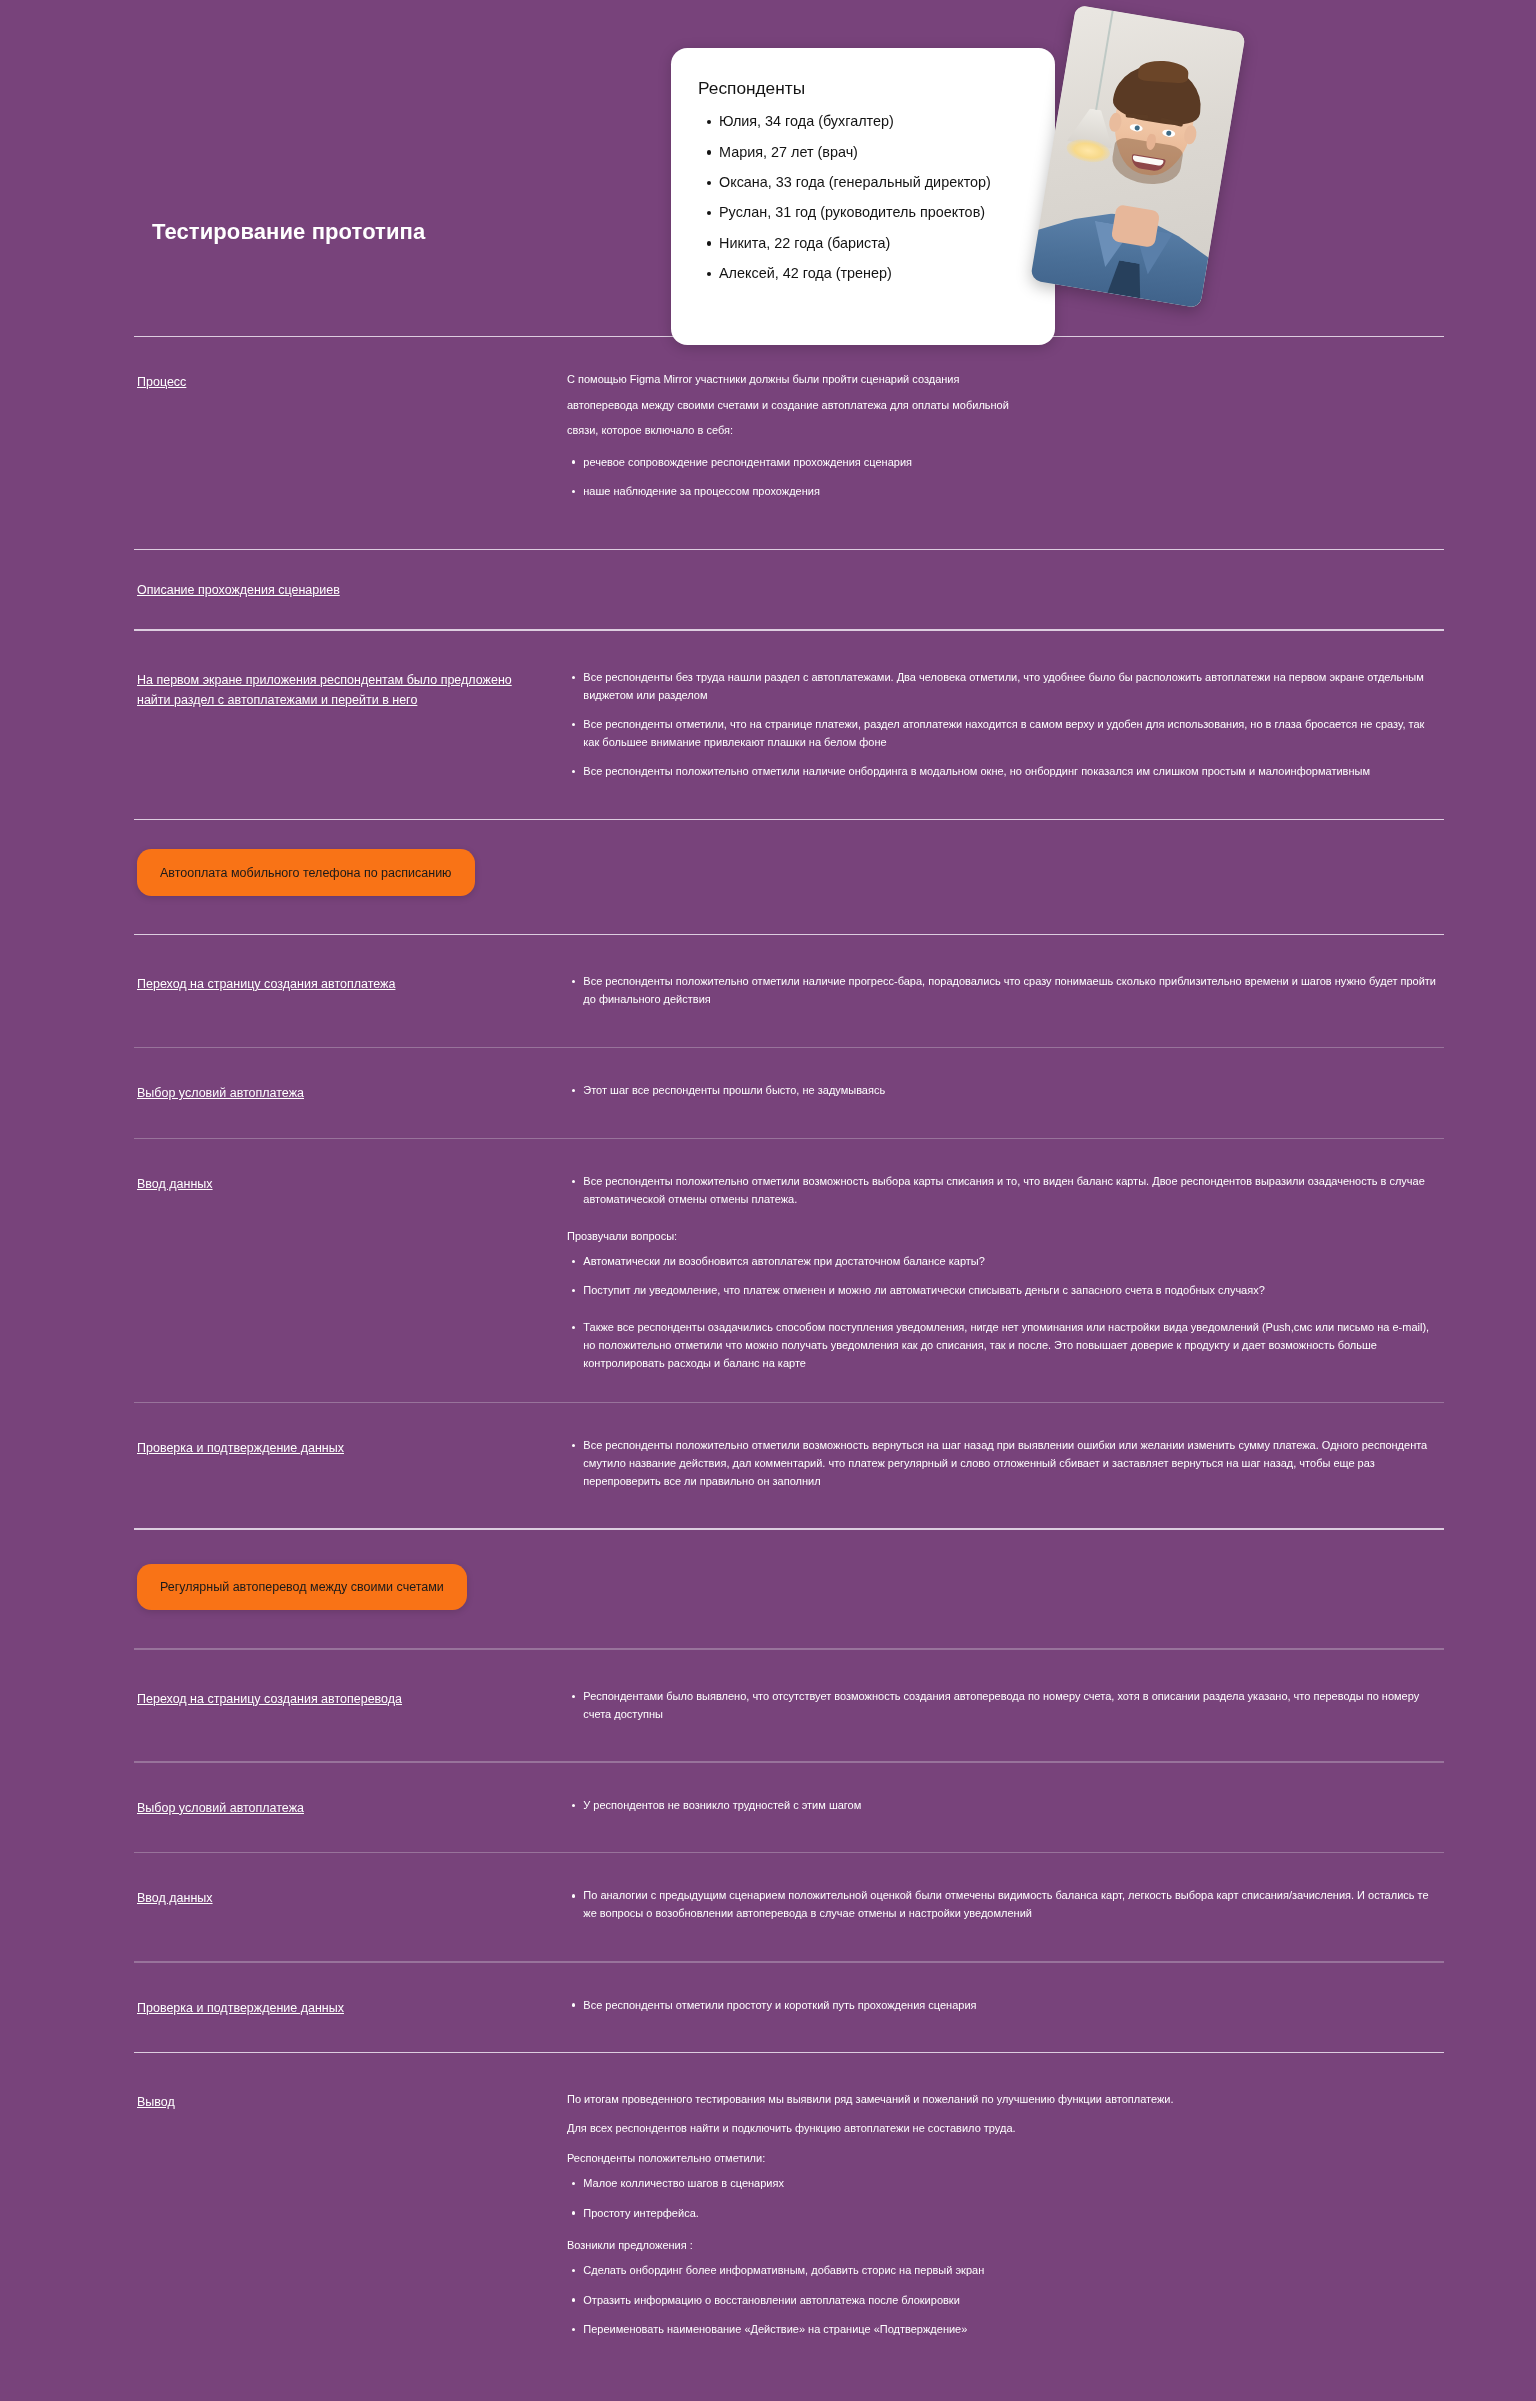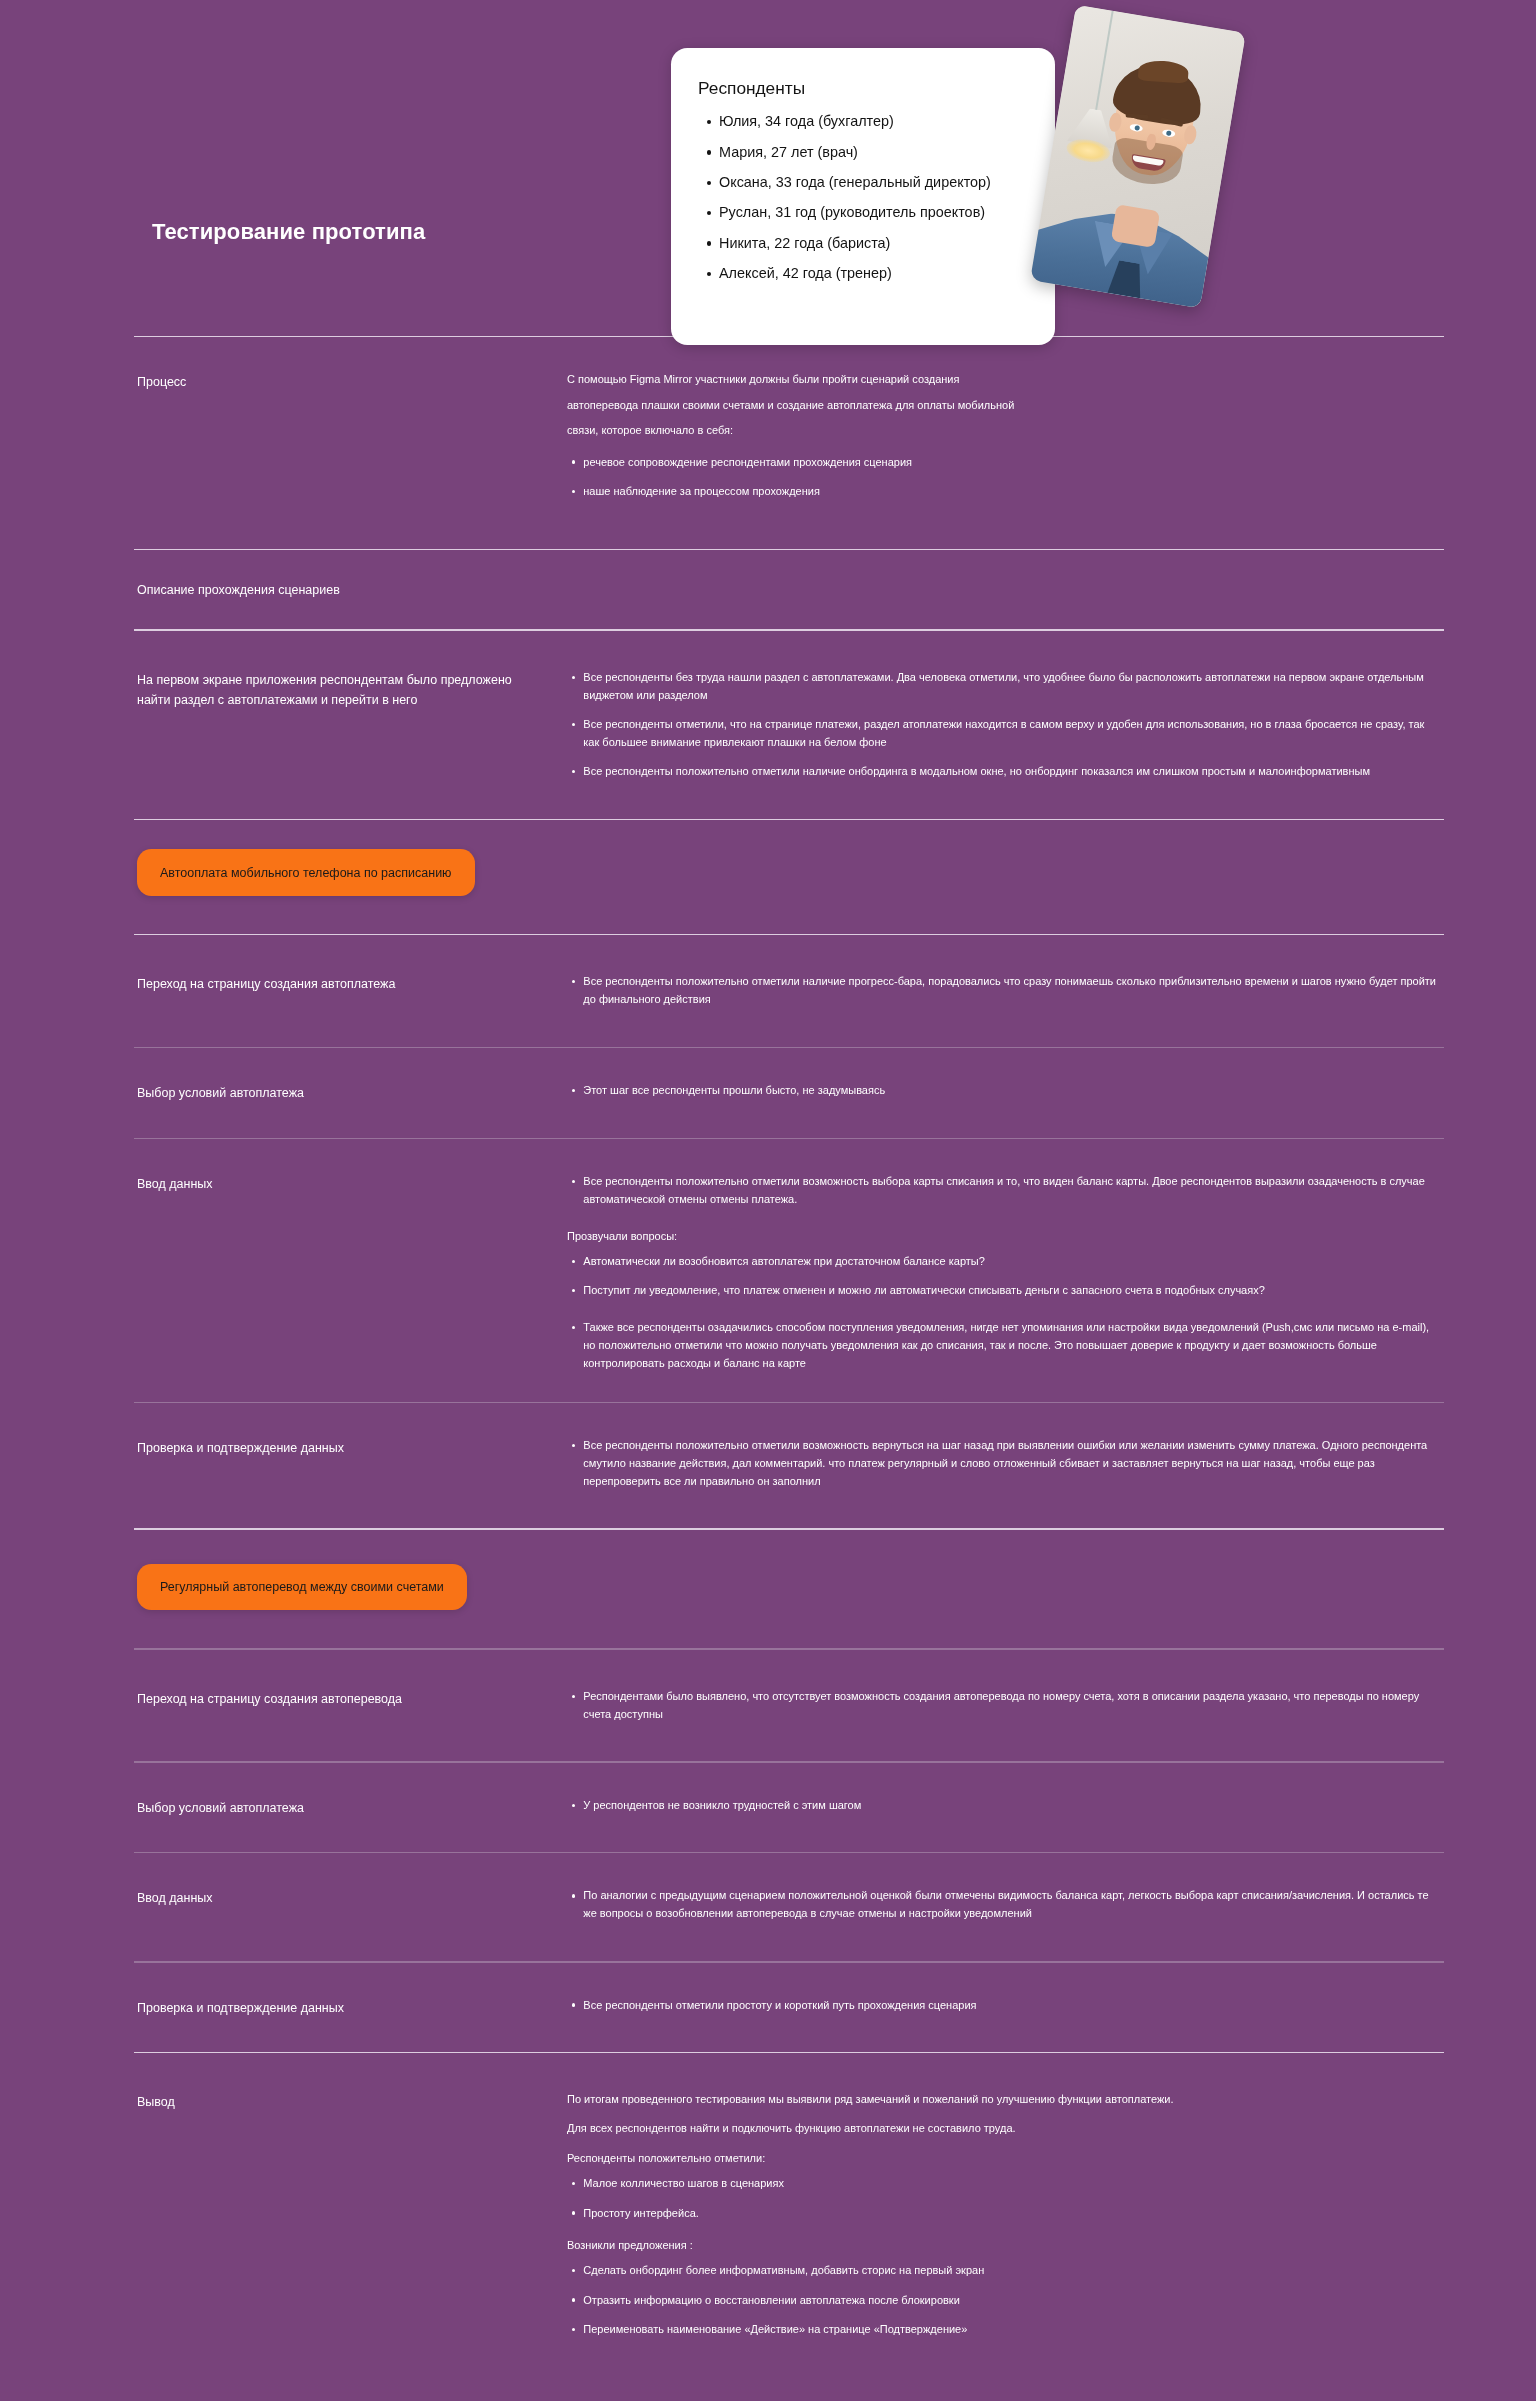--- a/index.html
+++ b/index.html
@@ -267,20 +267,21 @@
     box-sizing: border-box;
   }
   .row .label {
     width: 430px;
     flex: 0 0 430px;
     font-size: 12.5px;
     line-height: 1.62;
     padding-top: 1px;
     box-sizing: border-box;
     padding-right: 29px;
+    text-decoration: underline;
   }
   .row .content {
     flex: 1 1 auto;
     font-size: 11px;
     line-height: 1.62;
   }
 
   ul.bullets {
     margin: 0;
     padding: 0;
@@ -386,21 +387,21 @@
 
   </div>
 
   <div class="rule"></div>
 
   <div class="sp-70"></div>
   <div class="row">
     <div class="label">Процесс</div>
     <div class="content">
       <p class="sub">С помощью Figma Mirror участники должны были пройти сценарий создания</p>
-      <p class="sub">автоперевода плашки своими счетами и создание автоплатежа для оплаты мобильной</p>
+      <p class="sub">автоперевода между своими счетами и создание автоплатежа для оплаты мобильной</p>
       <p class="sub">связи, которое включало в себя:</p>
       <div class="sp-12"></div>
       <ul class="bullets">
         <li>речевое сопровождение респондентами прохождения сценария</li>
         <li>наше наблюдение за процессом прохождения</li>
       </ul>
     </div>
   </div>
   <div class="sp-100"></div>
   <div class="rule"></div>

